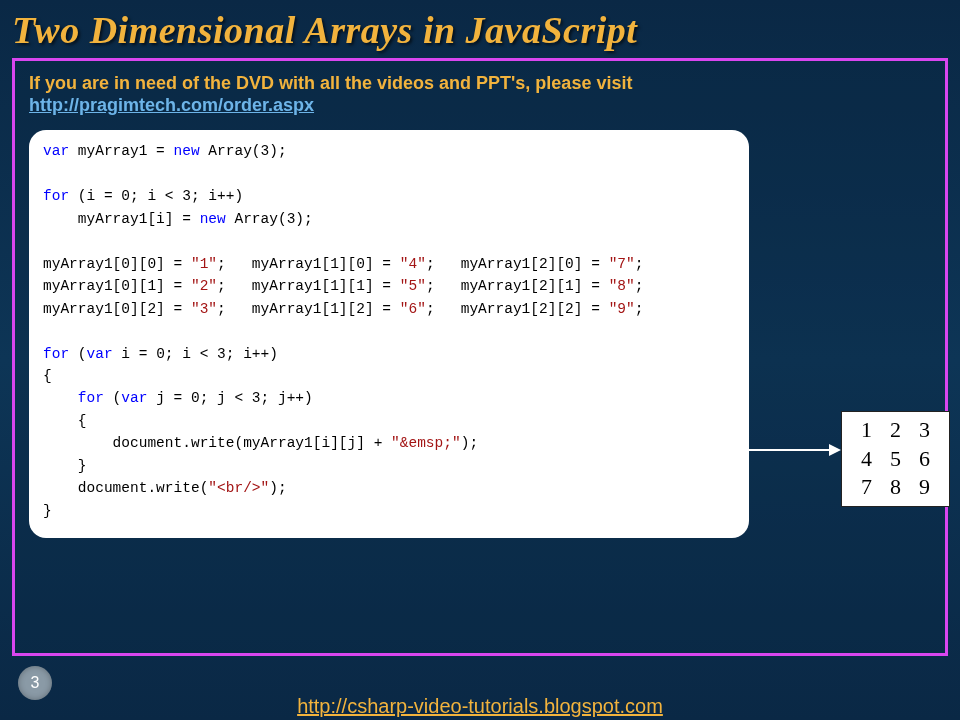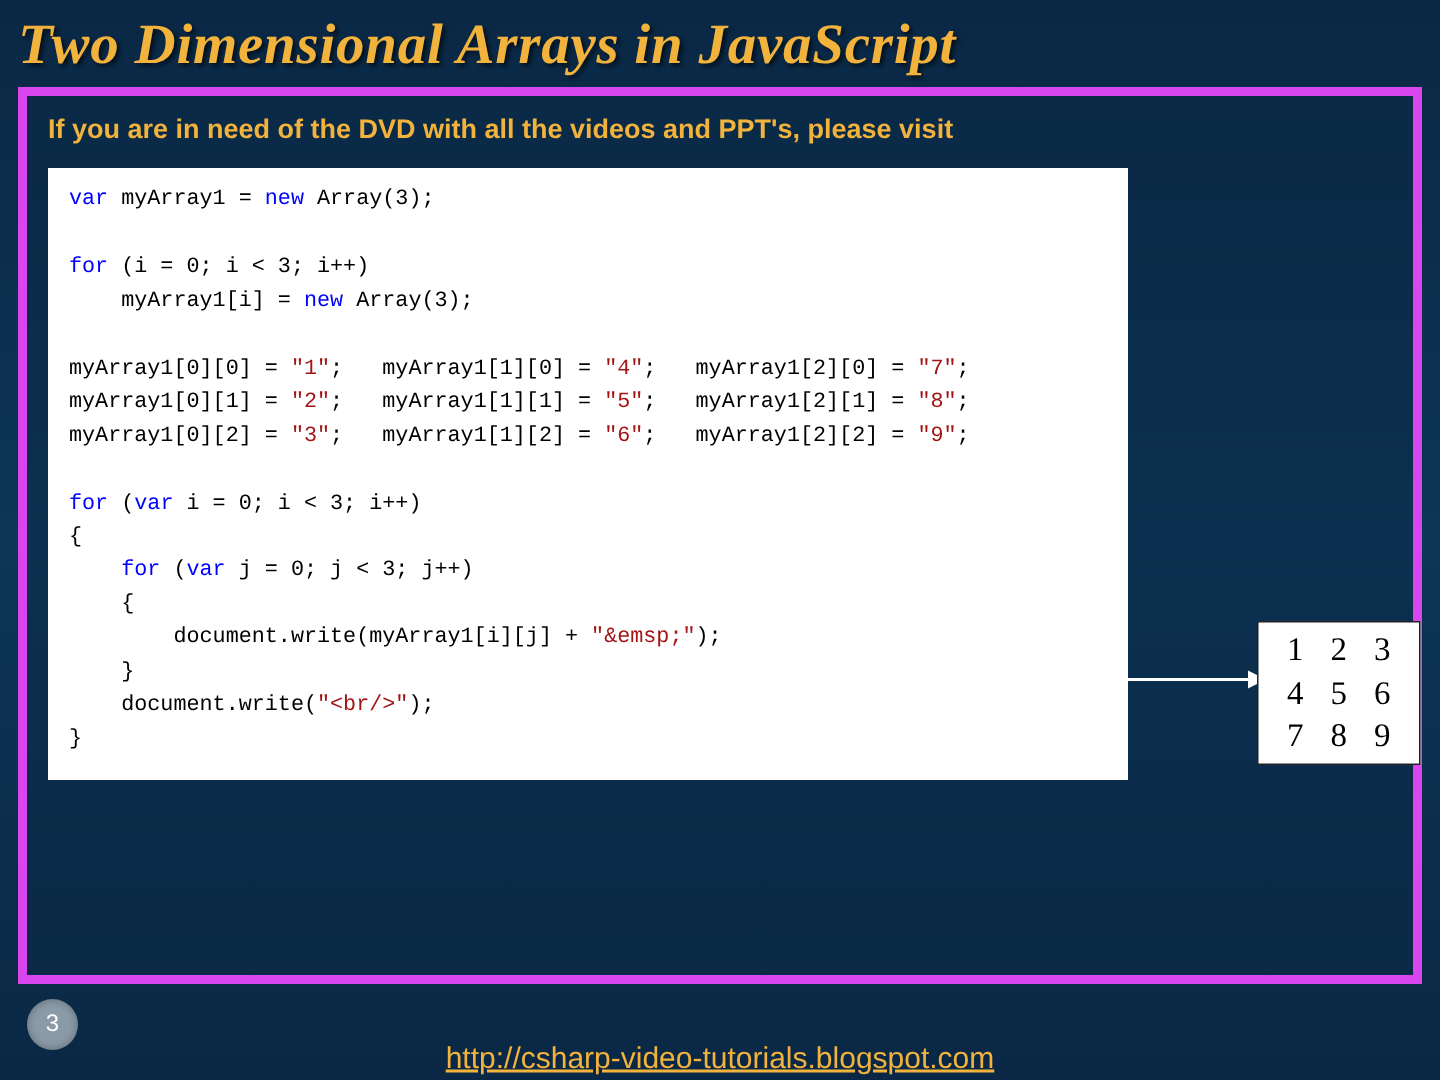--- a/index.html
+++ b/index.html
@@ -15,21 +15,21 @@
     font-size: 38px;
     font-weight: bold;
     font-style: italic;
     color: #f2b33d;
     padding: 8px 12px 6px 12px;
     text-shadow: 2px 2px 3px rgba(0,0,0,0.6);
     letter-spacing: 0.5px;
   }
   .content-box {
     margin: 0 12px;
-    border: 6px solid #d946ef;
+    border: 3px solid #d946ef;
     background: rgba(10,40,65,0.3);
     padding: 10px 14px 14px 14px;
     height: 598px;
     position: relative;
   }
   .intro-text {
     color: #f2b33d;
     font-size: 18px;
     font-weight: bold;
     line-height: 1.35;
@@ -55,20 +55,21 @@
     margin-top: 14px;
     padding: 10px 14px 10px 14px;
     width: 720px;
     height: 408px;
     font-family: Consolas, 'Courier New', monospace;
     font-size: 14.5px;
     line-height: 1.55;
     color: #000;
     white-space: pre;
     overflow: hidden;
+    border-radius: 17px;
   }
   .kw { color: #0000ff; }
   .str { color: #a31515; }
   .arrow {
     position: absolute;
     top: 388px;
     left: 734px;
     width: 90px;
     height: 2px;
     background: #fff;
@@ -143,20 +144,21 @@
   }
 </style>
 </head>
 <body>
 
 <div class="title">Two Dimensional Arrays in JavaScript</div>
 
 <div class="content-box">
 
   <div class="intro-text">If you are in need of the DVD with all the videos and PPT's, please visit</div>
+  <a class="intro-link">http://pragimtech.com/order.aspx</a>
 
 
   <div class="code-box"><span class="kw">var</span><span> myArray1 = </span><span class="kw">new</span><span> Array(3);</span>
 
 <span class="kw">for</span><span> (i = 0; i &lt; 3; i++)</span>
 <span>    myArray1[i] = </span><span class="kw">new</span><span> Array(3);</span>
 
 <span>myArray1[0][0] = </span><span class="str">"1"</span><span>;   myArray1[1][0] = </span><span class="str">"4"</span><span>;   myArray1[2][0] = </span><span class="str">"7"</span><span>;</span>
 <span>myArray1[0][1] = </span><span class="str">"2"</span><span>;   myArray1[1][1] = </span><span class="str">"5"</span><span>;   myArray1[2][1] = </span><span class="str">"8"</span><span>;</span>
 <span>myArray1[0][2] = </span><span class="str">"3"</span><span>;   myArray1[1][2] = </span><span class="str">"6"</span><span>;   myArray1[2][2] = </span><span class="str">"9"</span><span>;</span>

